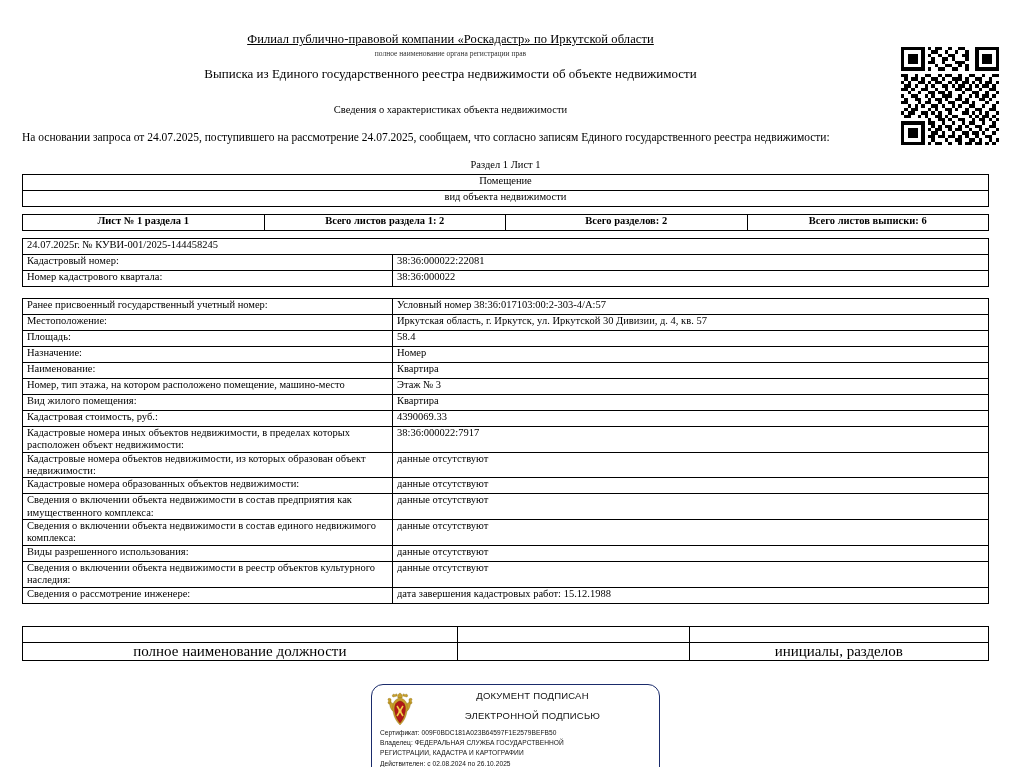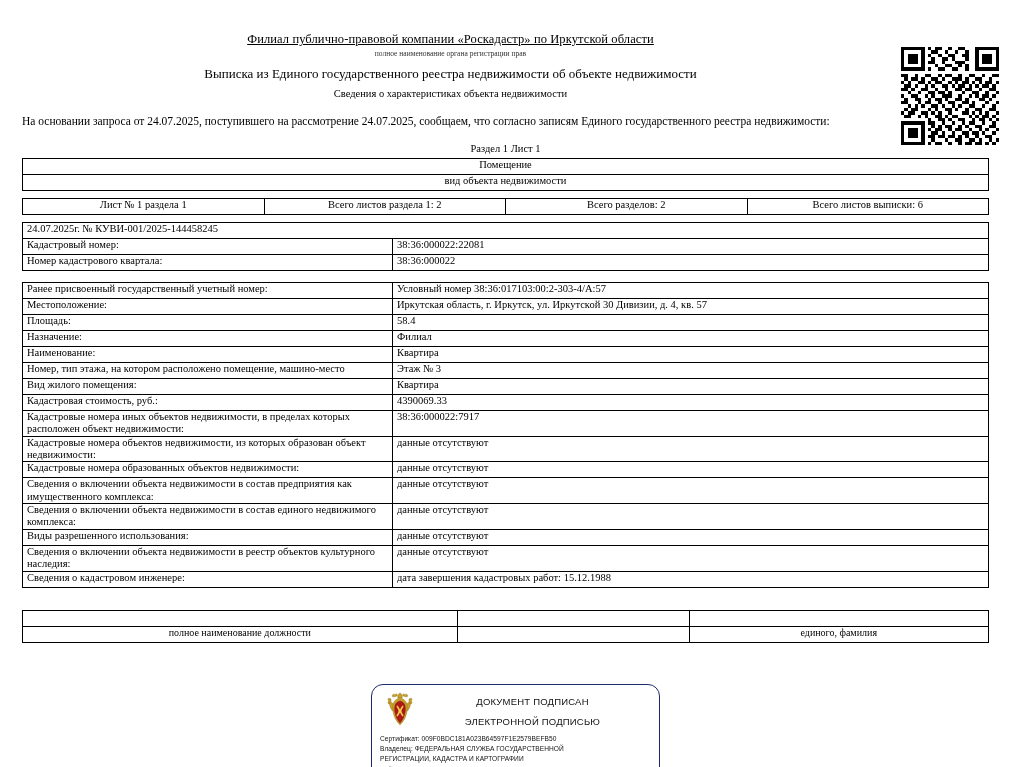--- a/index.html
+++ b/index.html
@@ -42,21 +42,21 @@
   }
   .hdr-title {
     text-align: center;
     font-size: 13px;
     margin-top: 8px;
     padding-right: 110px;
   }
   .hdr-section {
     text-align: center;
     font-size: 10.5px;
-    margin-top: 6px;
+    margin-top: 22px;
     padding-right: 110px;
   }
   .hdr-basis {
     font-size: 11.5px;
     margin-top: 16px;
     text-align: left;
     white-space: nowrap;
   }
   .hdr-razdel {
     text-align: center;
@@ -84,34 +84,34 @@
   table.doc td {
     border: 1.2px solid #000;
     padding: 0 4px;
     vertical-align: top;
     line-height: 1.18;
     height: 15px;
   }
   td.ctr { text-align: center; }
 
   .t-objtype { margin-top: 4px; }
-  .t-counts  { margin-top: 7px; }
+  .t-counts  { margin-top: 7px; font-weight: bold; }
   .t-cad     { margin-top: 7px; border-radius: 22px; }
   .t-main    { margin-top: 11px; }
 
   .lbl-col { width: 370px; }
 
   
   .t-foot { margin-top: 22px; }
   .t-foot td {
     height: 24px;
     vertical-align: bottom;
     padding-bottom: 1px;
   }
-  .t-foot td.ctr { font-size: 10px; }
+  .t-foot td.ctr { font-size: 15px; }
   .foot-pad-row td { height: 20px; border-bottom: none; }
 
   
   .stamp {
     position: absolute;
     left: 371px;
     top: 651px;
     width: 289px;
     height: 106px;
     border: 1.6px solid #1a2b6b;
@@ -128,21 +128,21 @@
     width: 32px;
     height: 34px;
   }
   .stamp-l1, .stamp-l2 {
     text-align: center;
     font-size: 9.5px;
     font-family: "Liberation Sans", sans-serif;
     letter-spacing: .2px;
     color: #111;
   }
-  .stamp-l1 { margin-left: 34px; margin-top: 6px; text-align: center; }
+  .stamp-l1 { margin-left: 34px; margin-top: 0; text-align: center; }
   .stamp-l2 { margin-left: 34px; margin-top: 9px; }
   .stamp-small {
     font-size: 6.6px;
     font-family: "Liberation Sans", sans-serif;
     color: #111;
     line-height: 1.55;
     margin-top: 7px;
     letter-spacing: .05px;
   }
   .stamp-small .k { font-weight: normal; }
@@ -451,21 +451,21 @@
         <tr>
           <td>Местоположение:</td>
           <td>Иркутская область, г. Иркутск, ул. Иркутской 30 Дивизии, д. 4, кв. 57</td>
         </tr>
         <tr>
           <td>Площадь:</td>
           <td>58.4</td>
         </tr>
         <tr>
           <td>Назначение:</td>
-          <td>Филиал</td>
+          <td>Номер</td>
         </tr>
         <tr>
           <td>Наименование:</td>
           <td>Квартира</td>
         </tr>
         <tr>
           <td>Номер, тип этажа, на котором расположено помещение, машино-место</td>
           <td>Этаж № 3</td>
         </tr>
         <tr>
@@ -498,42 +498,42 @@
         </tr>
         <tr>
           <td>Виды разрешенного использования:</td>
           <td>данные отсутствуют</td>
         </tr>
         <tr>
           <td>Сведения о включении объекта недвижимости в реестр объектов культурного наследия:</td>
           <td>данные отсутствуют</td>
         </tr>
         <tr>
-          <td>Сведения о кадастровом инженере:</td>
+          <td>Сведения о рассмотрение инженере:</td>
           <td>дата завершения кадастровых работ: 15.12.1988</td>
         </tr>
       </tbody>
   </table>
 
   <table class="doc t-foot">
     <colgroup>
         <col style="width:45%">
         <col style="width:24%">
         <col>
       </colgroup>
     <tbody>
       <tr class="foot-pad-row">
         <td></td>
         <td></td>
         <td></td>
       </tr>
       <tr>
         <td class="ctr">полное наименование должности</td>
         <td class="ctr"></td>
-        <td class="ctr">единого, фамилия</td>
+        <td class="ctr">инициалы, разделов</td>
       </tr>
     </tbody>
   </table>
 
   <div class="stamp" style="border-color: rgb(26, 43, 107);">
     <div class="stamp-emblem">
       <svg width="32" height="34" viewBox="0 0 32 34" aria-hidden="true">
         <g fill="#c8a02a" stroke="#8c6d16" stroke-width="0.4">
           <path d="M7 7 C4 5 3 8 5 9 C3 10 4 13 7 12 Z"></path>
           <path d="M25 7 C28 5 29 8 27 9 C29 10 28 13 25 12 Z"></path>

